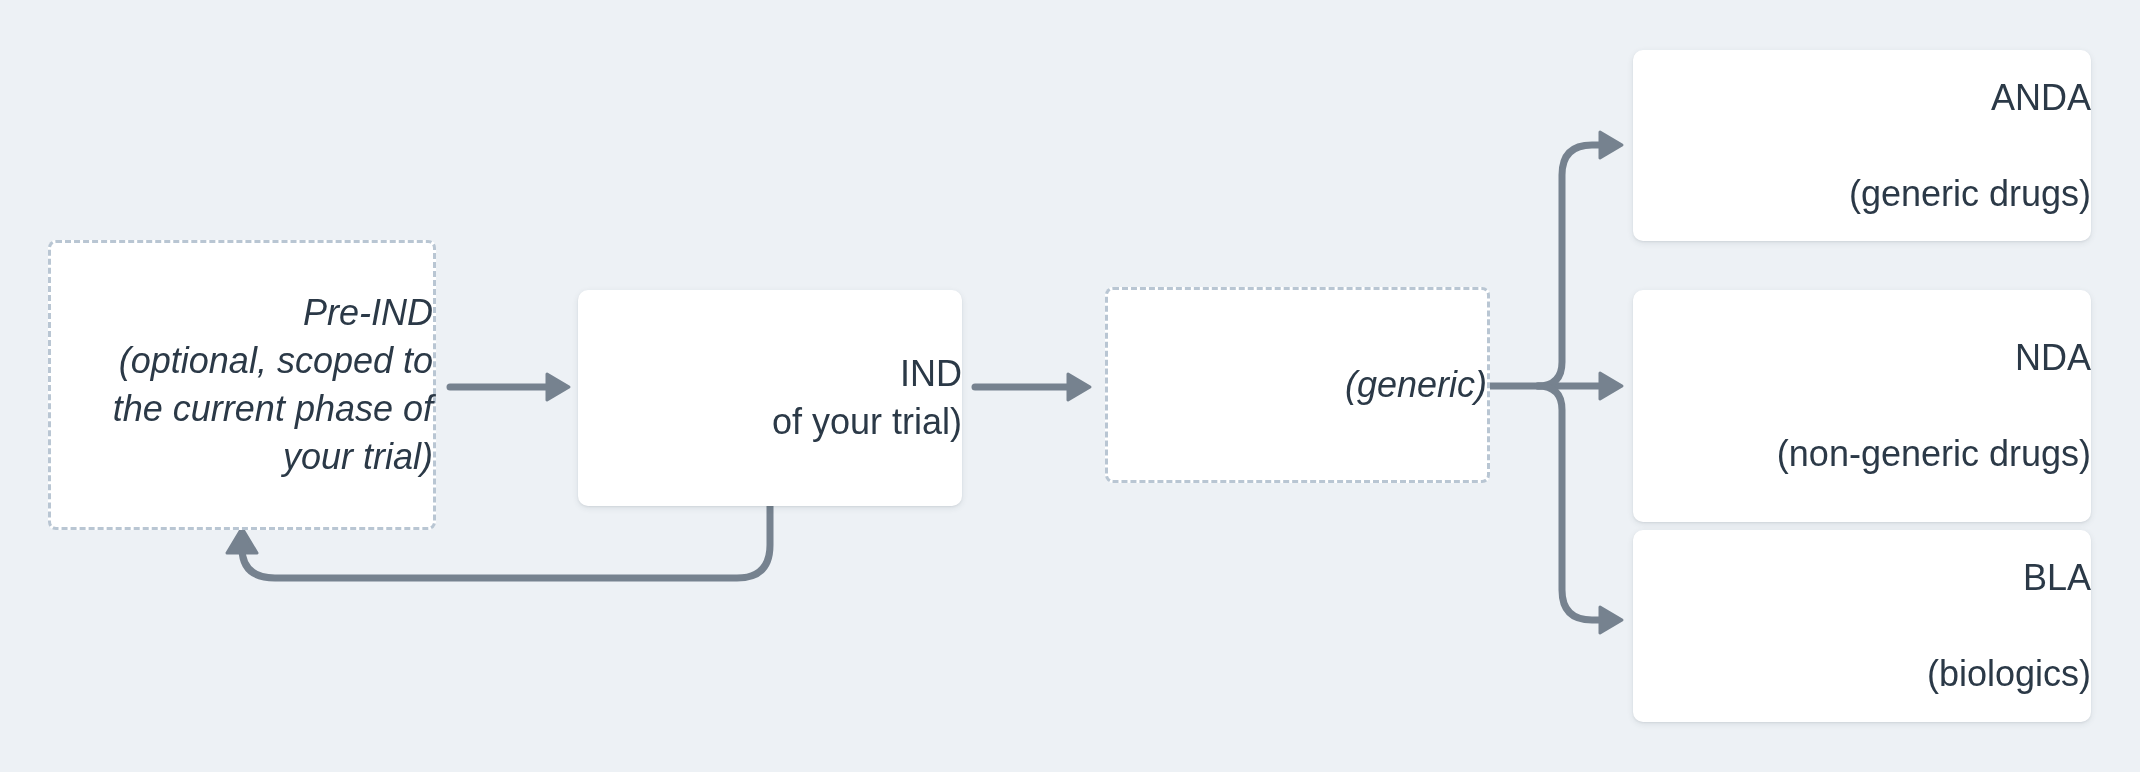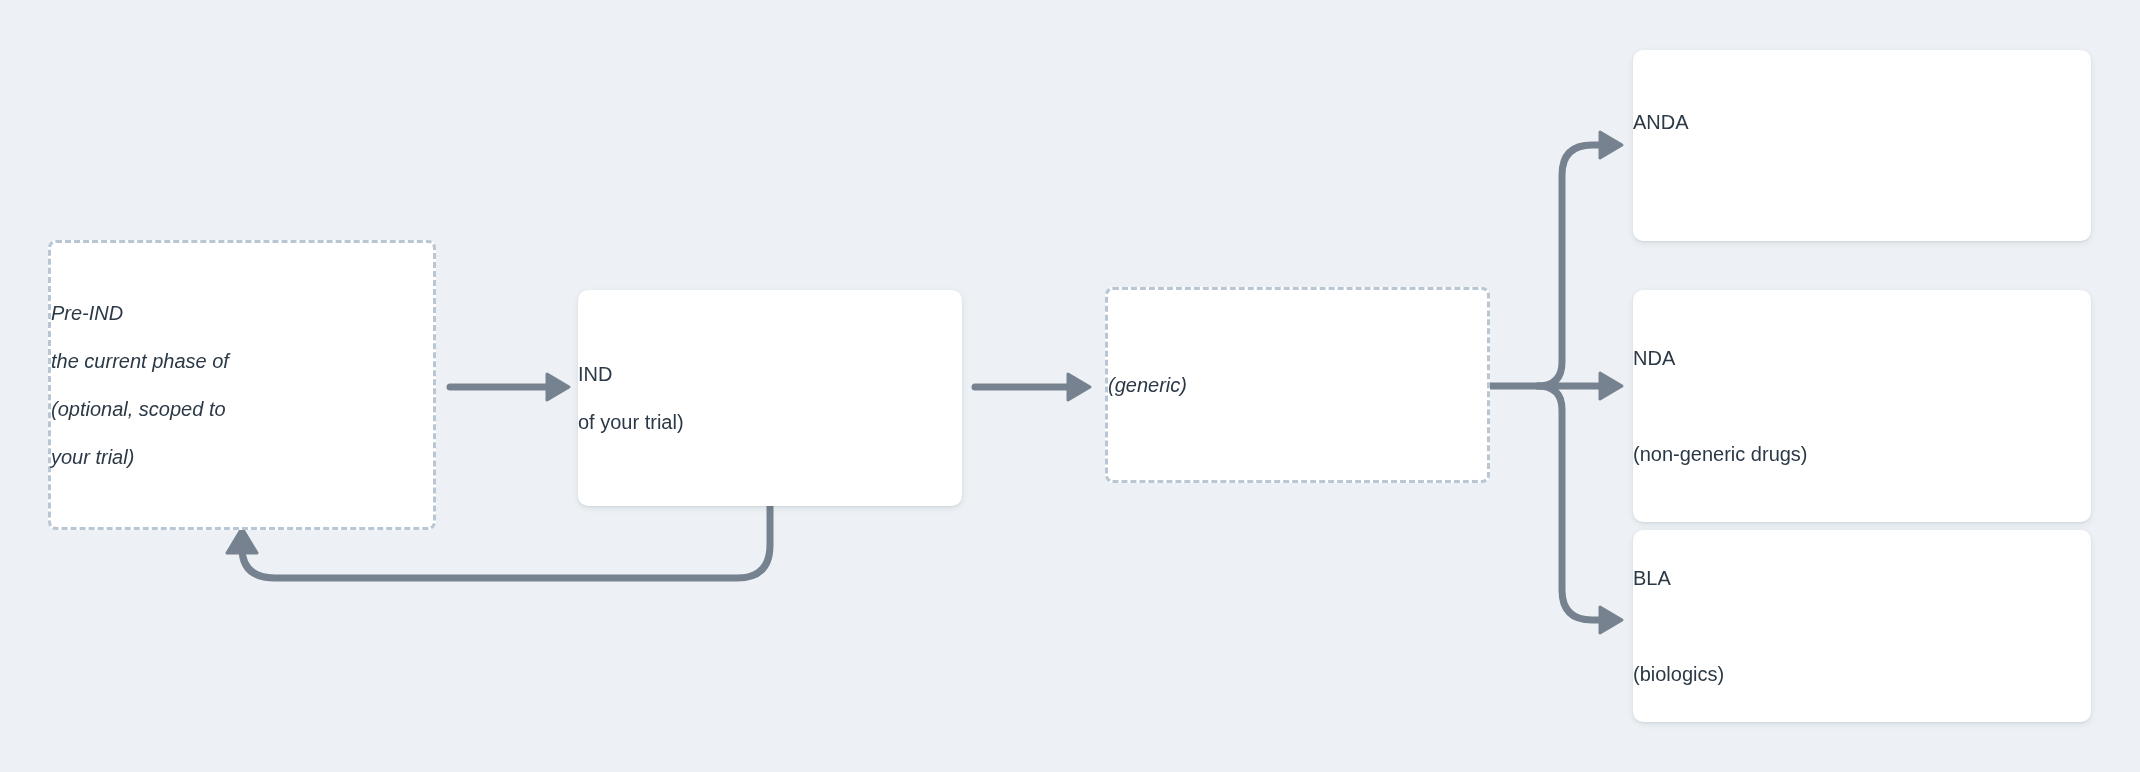--- a/index.html
+++ b/index.html
@@ -20,24 +20,24 @@
     left: 0; top: 0;
     width: 2140px; height: 772px;
     pointer-events: none;
   }
   .node {
     position: absolute;
     background: #ffffff;
     display: flex;
     flex-direction: column;
     justify-content: center;
-    align-items: flex-start;
+    align-items: flex-end;
     text-align: center;
     color: #2b3947;
-    font-size: 20px;
+    font-size: 36px;
     line-height: 48px;
     box-sizing: border-box;
   }
   .node--solid {
     border-radius: 10px;
     box-shadow: 0 2px 6px rgba(42, 55, 68, 0.10), 0 1px 2px rgba(42, 55, 68, 0.07);
   }
   .node--dashed {
     border: 3px dashed #b9c6d3;
     border-radius: 8px;
@@ -100,37 +100,38 @@
       <path class="edge-stroke" d="M 1538 386 Q 1562 386 1562 362 V 175 Q 1562 145 1592 145 H 1600"></path>
       <polygon class="edge-head" points="1600,132 1622,145 1600,158"></polygon>
 
       <path class="edge-stroke" d="M 1538 386 Q 1562 386 1562 410 V 590 Q 1562 620 1592 620 H 1600"></path>
       <polygon class="edge-head" points="1600,607 1622,620 1600,633"></polygon>
     </g>
   </svg>
 
   <div class="node node--dashed node--pre-ind">
     <span class="line">Pre-IND</span>
+    <span class="line">(optional, scoped to</span>
     <span class="line">the current phase of</span>
-    <span class="line">(optional, scoped to</span>
     <span class="line">your trial)</span>
   </div>
 
   <div class="node node--solid node--ind">
     <span class="line">IND</span>
     <span class="line">of your trial)</span>
   </div>
 
   <div class="node node--dashed node--pre-nda">
     <span class="line">(generic)</span>
   </div>
 
   <div class="node node--solid node--anda">
     <span class="line">ANDA</span>
     <span class="line"></span>
+    <span class="line">(generic drugs)</span>
   </div>
 
   <div class="node node--solid node--nda">
     <span class="line">NDA</span>
     <span class="line"></span>
     <span class="line">(non-generic drugs)</span>
   </div>
 
   <div class="node node--solid node--bla">
     <span class="line">BLA</span>

